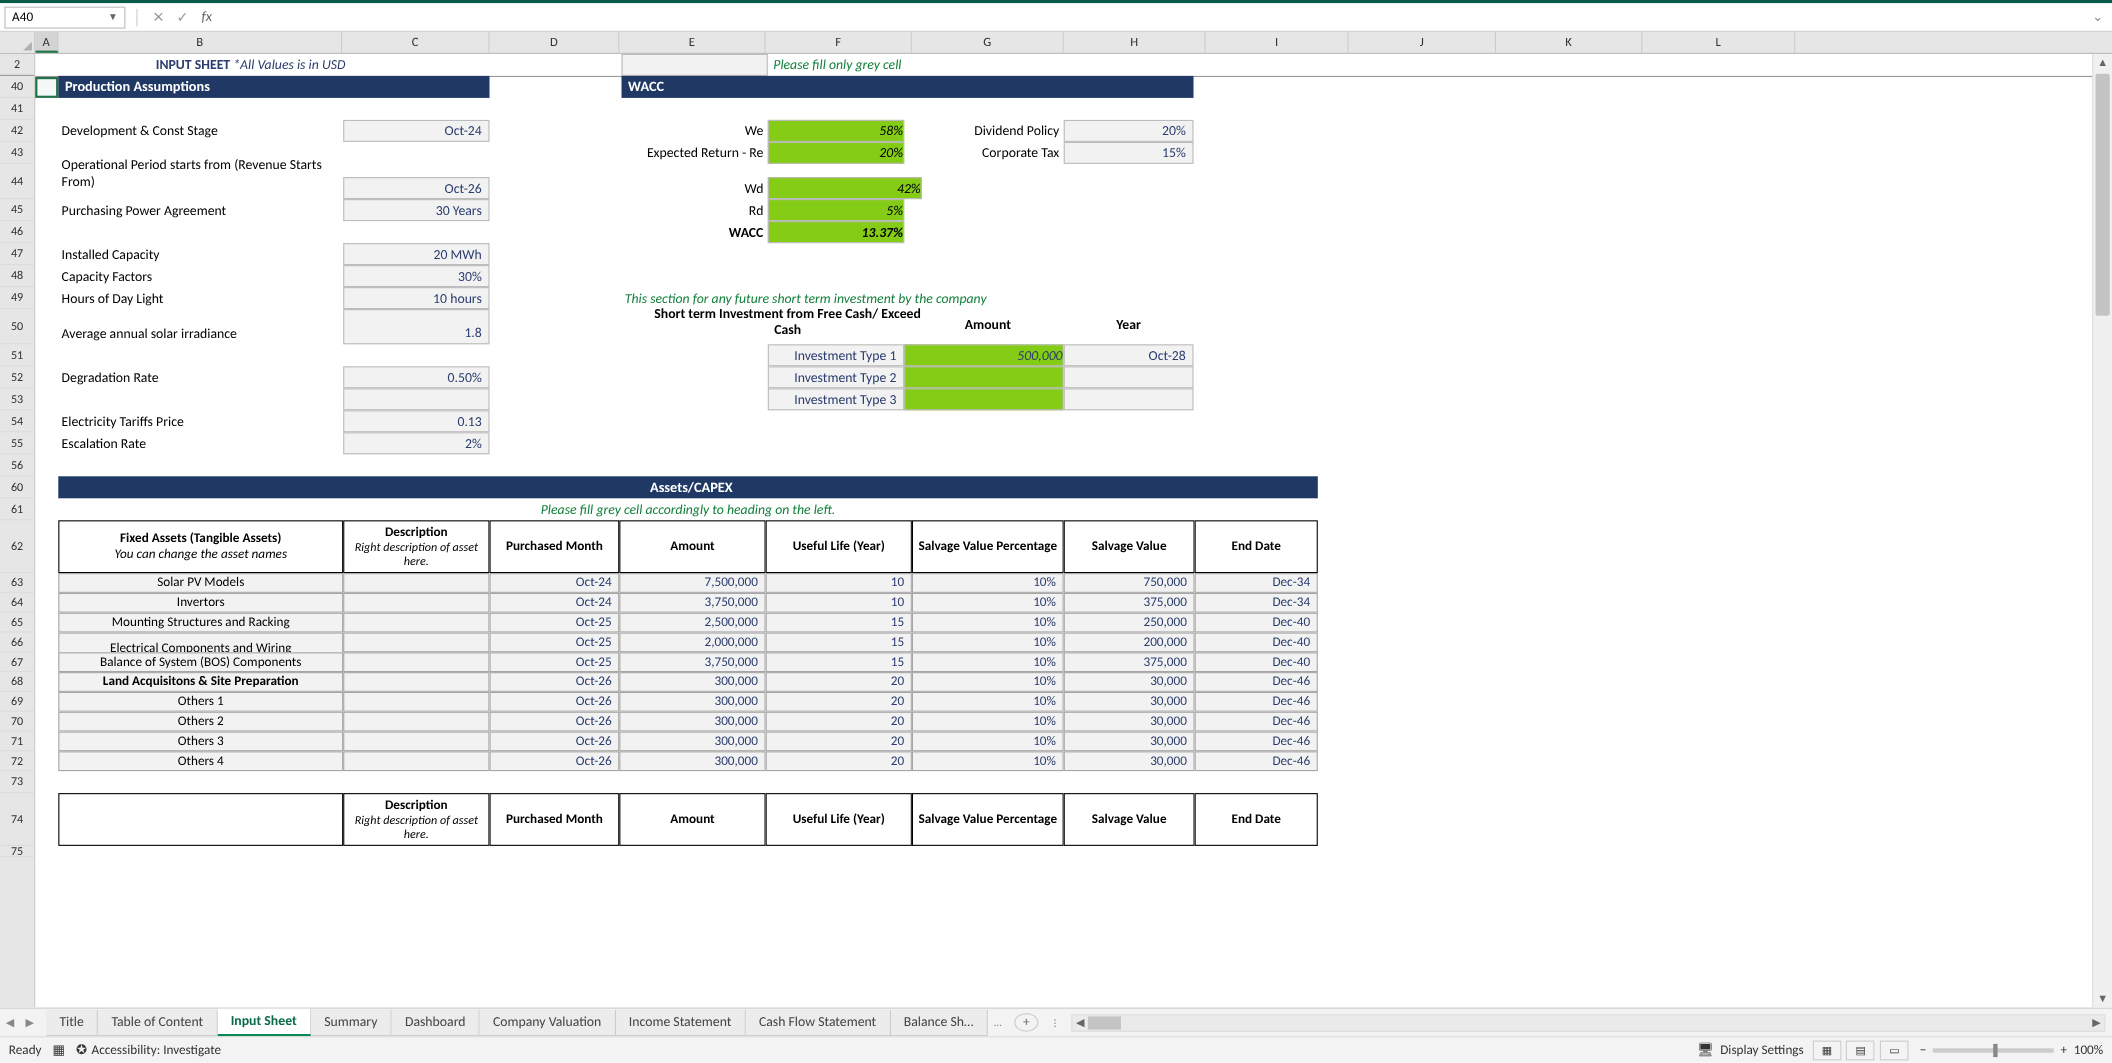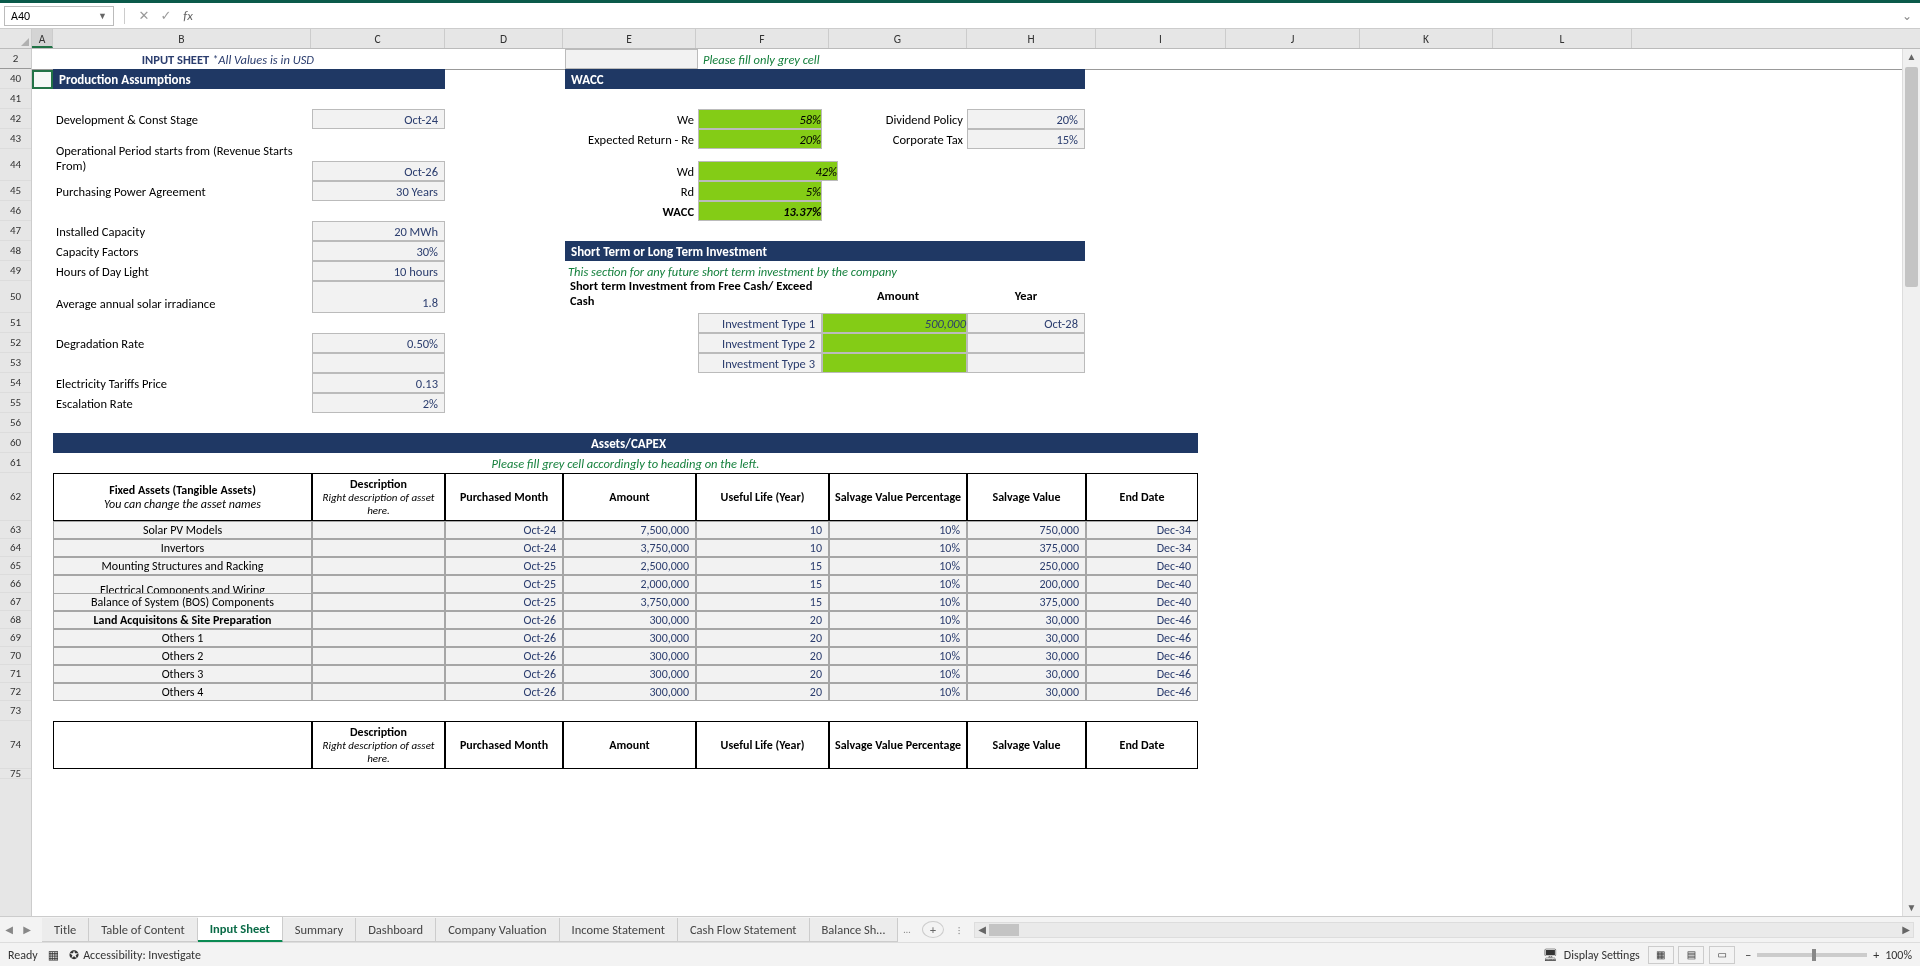--- a/index.html
+++ b/index.html
@@ -192,23 +192,22 @@
       <div class="cell lbl lblR" style="left:533px;top:132px;width:133px">Rd</div>
       <div class="cell wcell" style="left:666px;top:132px;width:124px;color:#000">5%</div>
       <div class="cell lbl lblR boldW" style="left:533px;top:152px;width:133px">WACC</div>
       <div class="cell wcell boldW" style="left:666px;top:152px;width:124px">13.37%</div>
 
       <div class="cell lbl lblR" style="left:797px;top:60px;width:138px">Dividend Policy</div>
       <div class="cell grey-input" style="left:935px;top:60px;width:118px">20%</div>
       <div class="cell lbl lblR" style="left:797px;top:80px;width:138px">Corporate Tax</div>
       <div class="cell grey-input" style="left:935px;top:80px;width:118px">15%</div>
 
-      <div class="cell secthdr" style="left:533px;top:192px;width:520px">Short Term or Long Term Investment</div>
       <div class="cell hint" style="left:536px;top:212px">This section for any future short term investment by the company</div>
-      <div class="cell boldW" style="left:538px;top:228px;width:254px;height:32px;justify-content:center">Short term Investment from Free Cash/ Exceed Cash</div>
+      <div class="cell boldW" style="left:557px;top:228px;width:254px;height:32px;text-align:center;justify-content:center">Short term Investment from Free Cash/ Exceed Cash</div>
       <div class="cell boldW" style="left:797px;top:236px;width:138px;justify-content:center">Amount</div>
       <div class="cell boldW" style="left:935px;top:236px;width:118px;justify-content:center">Year</div>
       <div class="cell grey-input" style="left:666px;top:264px;width:124px">Investment Type 1</div>
       <div class="cell wcell" style="left:790px;top:264px;width:145px">500,000</div>
       <div class="cell grey-input" style="left:935px;top:264px;width:118px">Oct-28</div>
       <div class="cell grey-input" style="left:666px;top:284px;width:124px">Investment Type 2</div>
       <div class="cell wcell" style="left:790px;top:284px;width:145px"></div>
       <div class="cell grey-input" style="left:935px;top:284px;width:118px"></div>
       <div class="cell grey-input" style="left:666px;top:304px;width:124px">Investment Type 3</div>
       <div class="cell wcell" style="left:790px;top:304px;width:145px"></div>

